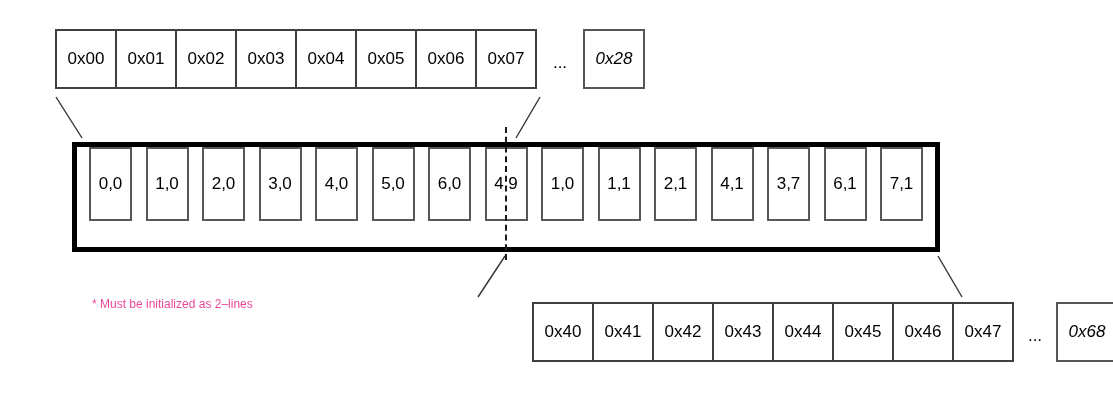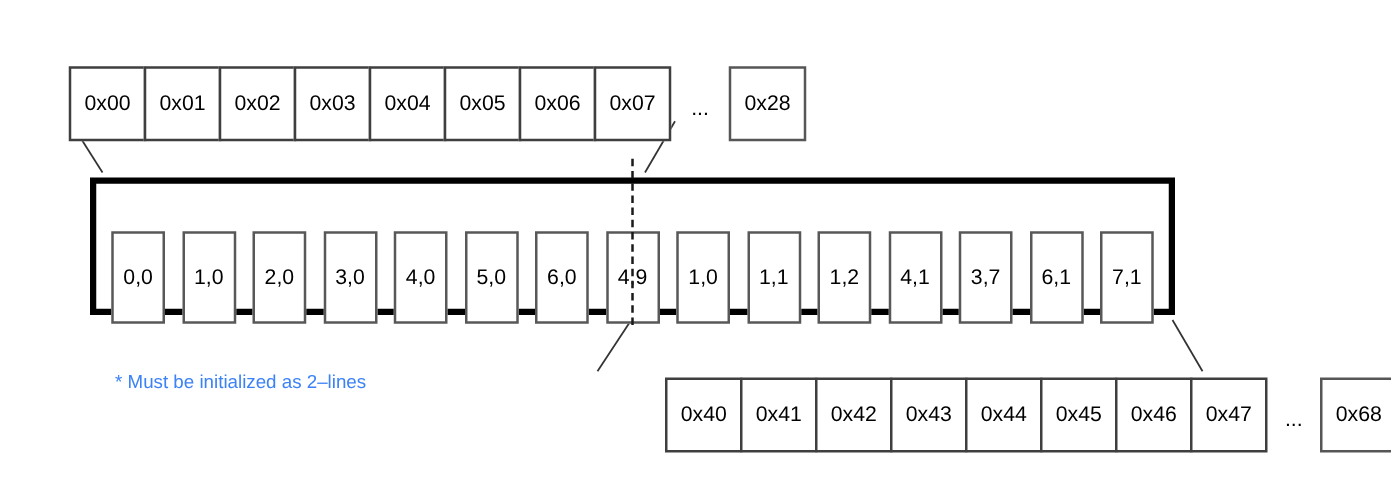--- a/index.html
+++ b/index.html
@@ -21,21 +21,21 @@
     left: 0; top: 0;
     width: 1113px; height: 400px;
     pointer-events: none;
   }
   
   .addr-row {
     position: absolute;
     display: flex;
     align-items: flex-start;
   }
-  .addr-row.top    { left: 55px;  top: 29px; margin-top: 24px;  }
+  .addr-row.top    { left: 55px;  top: 29px;  }
   .addr-row.bottom { left: 500px; top: 302px; padding-left: 32px; }
   .addr-cells { display: flex; }
   .addr-cell {
     box-sizing: border-box;
     width: 62px; height: 60px;
     border: 2px solid #3f3f3f;
     background: #fff;
     display: flex;
     align-items: center;
     justify-content: center;
@@ -47,38 +47,37 @@
     box-sizing: border-box;
     height: 60px;
     display: flex;
     align-items: center;
     justify-content: center;
     font-size: 17px;
     padding-top: 8px;
   }
   .addr-row.top .row-ellipsis    { width: 46px; }
   .addr-row.bottom .row-ellipsis { width: 42px; }
-  .addr-cell.lone { border-color: #565656; }
+  .addr-cell.lone { border-color: #565656; font-style: italic; }
   
   .bigbox {
     position: absolute;
     left: 72px; top: 142px;
     box-sizing: border-box;
     width: 868px; height: 110px;
     border: 5px solid #000;
     background: #fff;
   }
   .bigbox-inner {
     display: flex;
-    align-items: flex-end;
+    align-items: flex-start;
     justify-content: space-between;
     height: 100%;
     padding: 0 12px;
     box-sizing: border-box;
-    margin-top: 12px;
   }
   .buf-cell {
     box-sizing: border-box;
     width: 43px; height: 74px;
     border: 2px solid #585858;
     background: #fff;
     display: flex;
     align-items: center;
     justify-content: center;
     font-size: 17px;
@@ -87,22 +86,22 @@
   .dashed-divider {
     position: absolute;
     left: 505px; top: 127px;
     width: 0; height: 133px;
     border-left: 2px dashed #1a1a1a;
   }
   
   .note {
     position: absolute;
     left: 92px; top: 297px;
-    font-size: 15px;
-    color: #3b82f6;
+    font-size: 12px;
+    color: #ec4899;
     white-space: nowrap;
   }
 </style>
 </head>
 <body>
 
 <div class="canvas">
 
   <svg class="connectors" viewBox="0 0 1113 400" xmlns="http://www.w3.org/2000/svg">
     <line x1="56" y1="97" x2="82" y2="138" stroke="#333" stroke-width="1.4"></line>
@@ -131,21 +130,21 @@
         <div class="buf-cell">0,0</div>
         <div class="buf-cell">1,0</div>
         <div class="buf-cell">2,0</div>
         <div class="buf-cell">3,0</div>
         <div class="buf-cell">4,0</div>
         <div class="buf-cell">5,0</div>
         <div class="buf-cell">6,0</div>
         <div class="buf-cell">4,9</div>
         <div class="buf-cell">1,0</div>
         <div class="buf-cell">1,1</div>
-        <div class="buf-cell">1,2</div>
+        <div class="buf-cell">2,1</div>
         <div class="buf-cell">4,1</div>
         <div class="buf-cell">3,7</div>
         <div class="buf-cell">6,1</div>
         <div class="buf-cell">7,1</div>
       </div>
   </div>
 
   <div class="dashed-divider"></div>
 
   <div class="note">* Must be initialized as 2–lines</div>

